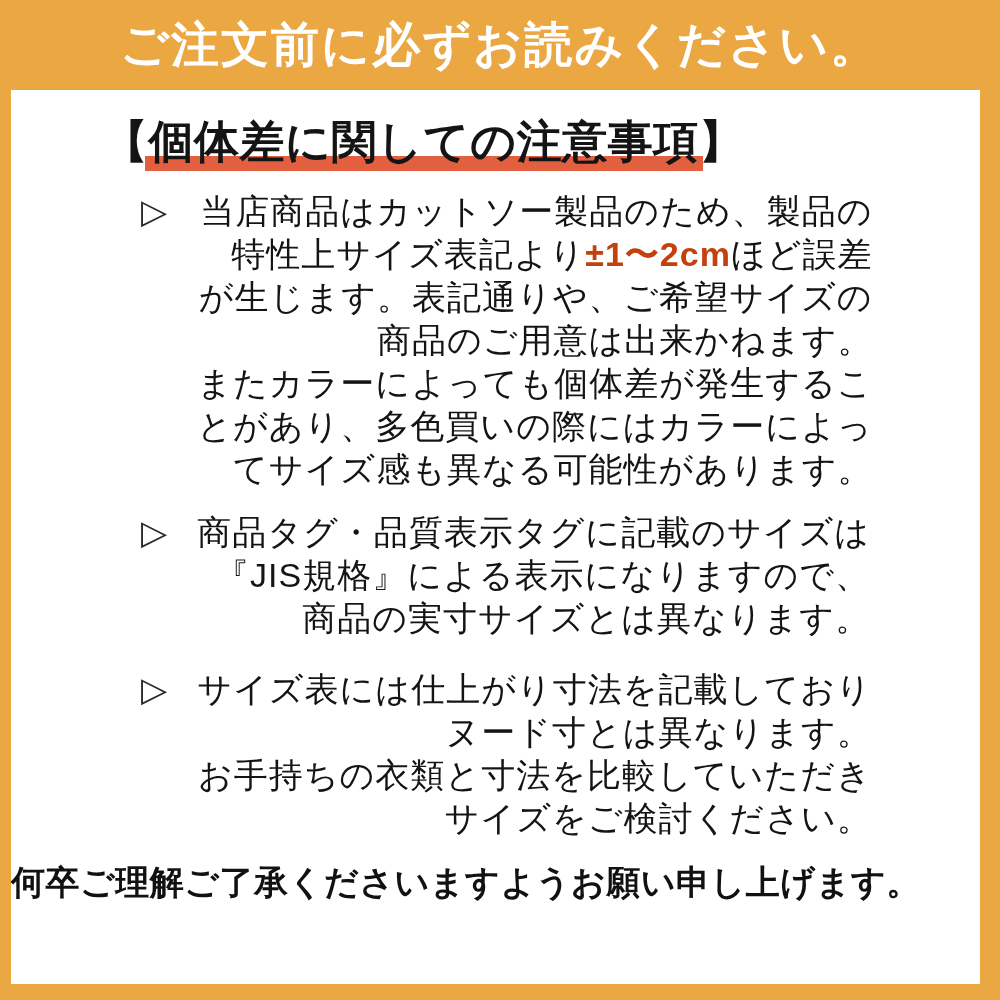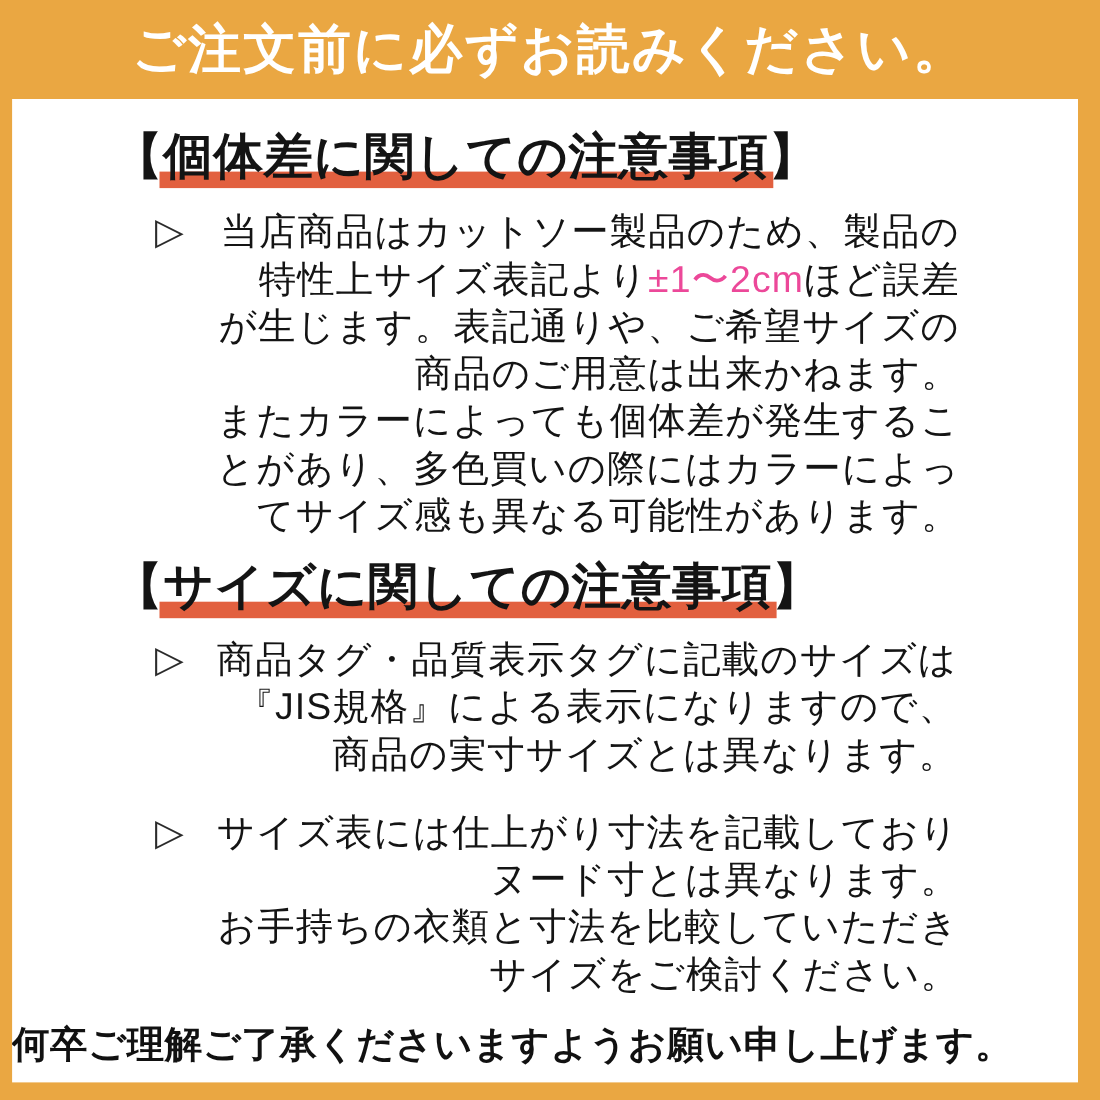--- a/index.html
+++ b/index.html
@@ -81,21 +81,22 @@
   .bullet .bullet-text {
     margin: 0;
     font-size: 34px;
     line-height: 43px;
     letter-spacing: 1px;
     color: #141414;
     white-space: pre-line;
     text-align: right;
   }
   .red {
-    color: #ec4899;
+    color: #c2410c;
+    font-weight: bold;
   }
   .mt-22 { margin-top: 22px; }
   .mt-16 { margin-top: 16px; }
   .mt-20 { margin-top: 20px; }
   .mt-28 { margin-top: 28px; }
   .footer-note {
     margin: 22px 0 0 0;
     font-size: 34px;
     line-height: 40px;
     font-weight: bold;
@@ -121,21 +122,20 @@
       <span class="marker">▷</span>
       <p class="bullet-text"><span>当店商品はカットソー製品のため、製品の
 特性上サイズ表記より</span><span class="red">±1〜2cm</span><span>ほど誤差
 が生じます。表記通りや、ご希望サイズの
 商品のご用意は出来かねます。
 またカラーによっても個体差が発生するこ
 とがあり、多色買いの際にはカラーによっ
 てサイズ感も異なる可能性があります。</span></p>
     </div>
 
-    <h2 class="section-heading mt-16"><span>【</span><span class="hl">サイズに関しての注意事項</span><span>】</span></h2>
 
     <div class="bullet mt-20">
       <span class="marker">▷</span>
       <p class="bullet-text">商品タグ・品質表示タグに記載のサイズは
 『JIS規格』による表示になりますので、
 商品の実寸サイズとは異なります。</p>
     </div>
 
     <div class="bullet mt-28">
       <span class="marker">▷</span>

